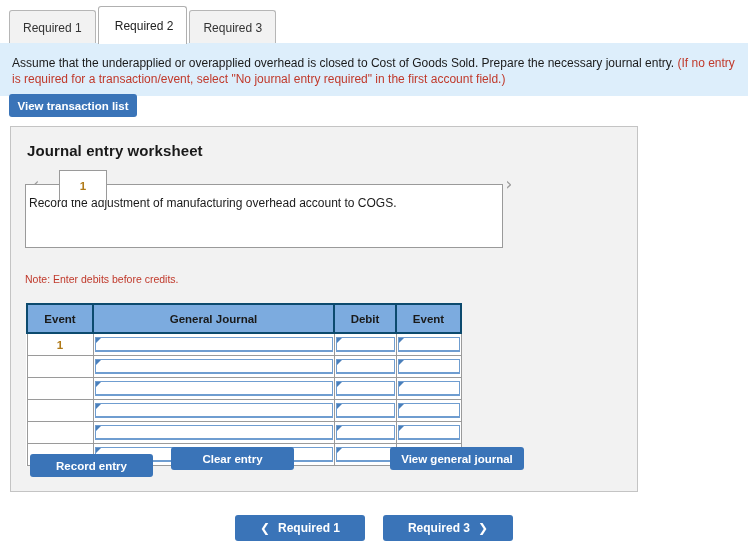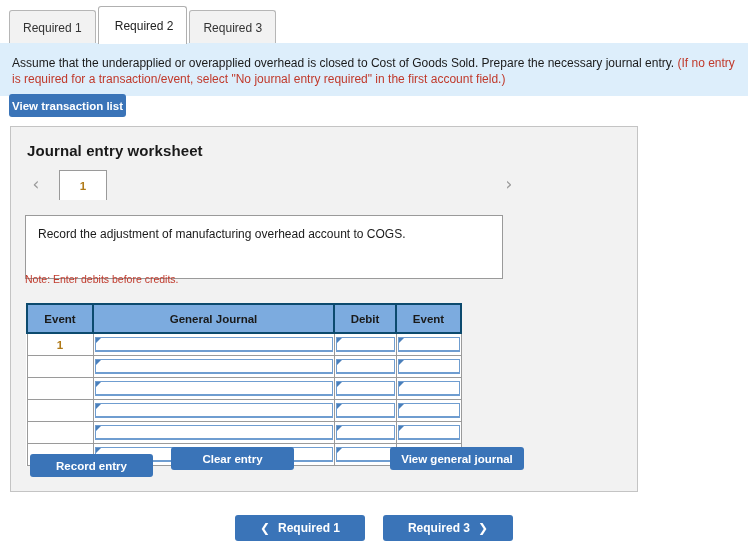--- a/index.html
+++ b/index.html
@@ -84,21 +84,21 @@
     text-align: center;
     cursor: pointer;
     display: inline-flex;
     align-items: center;
     justify-content: center;
     white-space: nowrap;
   }
   .btn-view-tx {
     position: absolute;
     left: 9px; top: 94px;
-    width: 117px;
+    width: 128px;
     height: 23px;
     text-align: center;
   }
 
   
   .panel {
     position: absolute;
     left: 10px; top: 126px;
     width: 628px;
     height: 366px;
@@ -152,27 +152,27 @@
     font-size: 11.5px;
     font-weight: bold;
     color: #b07a18;
     cursor: pointer;
     z-index: 2;
   }
 
   
   .desc-box {
     position: absolute;
-    left: 14px; top: 88px;
+    left: 14px; top: 57px;
     width: 478px;
     height: 64px;
     box-sizing: border-box;
     background: #ffffff;
     border: 1px solid #9a9a9a;
-    padding: 11px 12px;
+    padding: 11px 3px;
     font-size: 12px;
     color: #1a1a1a;
     line-height: 15px;
   }
 
   .note-line {
     position: absolute;
     left: 14px; top: 146px;
     font-size: 10.5px;
     color: #c0392b;

